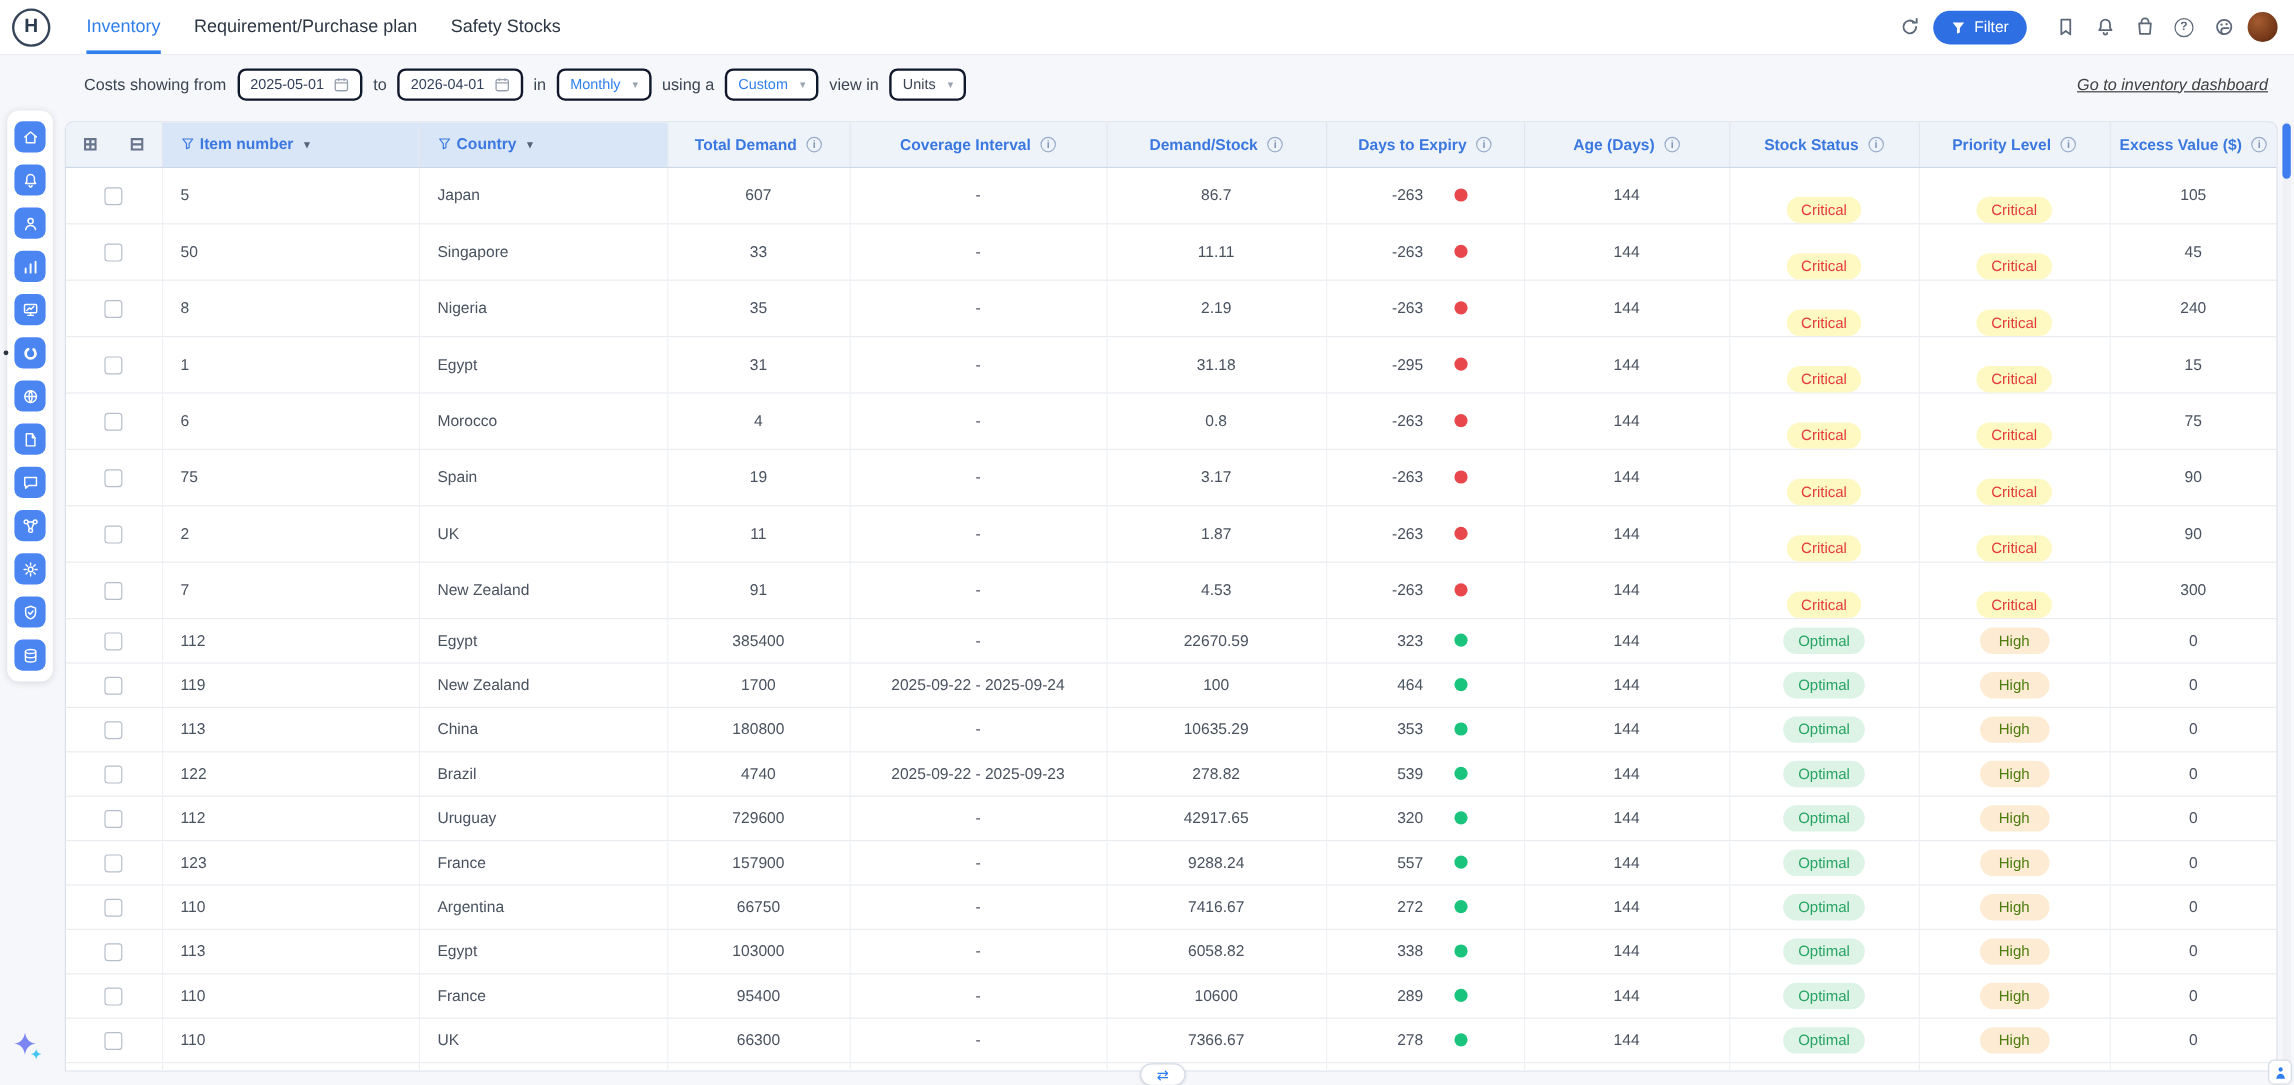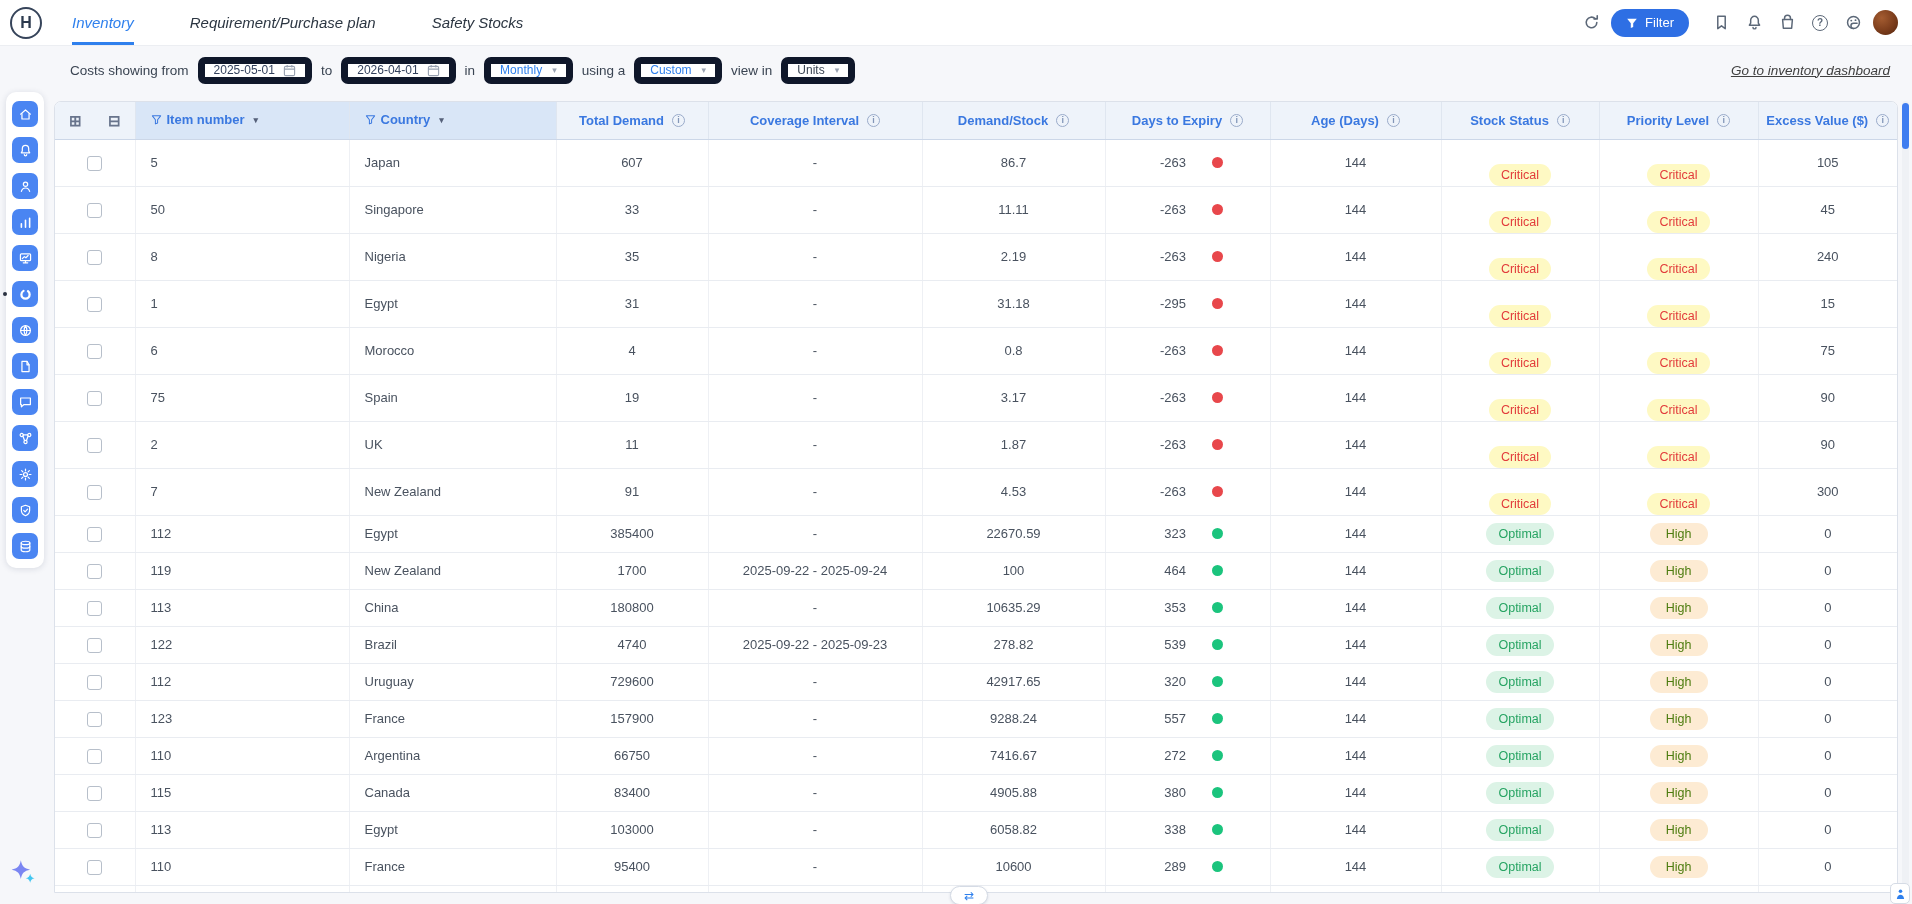--- a/index.html
+++ b/index.html
@@ -4,36 +4,36 @@
 <style>
   html,body{margin:0;padding:0;width:1912px;height:904px;overflow:hidden;background:#f6f7fa;
     font-family:"Liberation Sans",sans-serif;color:#39424f;}
   *{box-sizing:border-box;}
 
   
   .topbar{position:absolute;top:0;left:0;width:1912px;height:46px;background:#fff;
     border-bottom:1px solid #eceef2;display:flex;align-items:center;padding:0 14px 0 10px;z-index:5;}
   .logo{width:32px;height:32px;border-radius:50%;border:2.5px solid #36445a;display:flex;
     align-items:center;justify-content:center;font-weight:bold;font-size:16px;color:#2c3a4e;background:#fff;margin-right:30px;}
-  .tabs{display:flex;gap:56px;height:100%;font-style:italic;}
+  .tabs{display:flex;gap:28px;height:100%;}
   .tab{display:flex;align-items:center;height:100%;font-size:15px;color:#2c3642;cursor:pointer;
     border-bottom:3px solid transparent;padding-top:2px;}
   .tab.active{color:#2f80ed;border-bottom-color:#2f80ed;}
   .top-right{margin-left:auto;display:flex;align-items:center;gap:10px;}
   .tico{display:inline-flex;align-items:center;justify-content:center;width:20px;height:20px;cursor:pointer;}
   .qm{width:16px;height:16px;border:1.5px solid #5c6878;border-radius:50%;display:inline-flex;
     align-items:center;justify-content:center;font-size:10px;color:#5c6878;font-weight:bold;}
   .filter-btn{display:inline-flex;align-items:center;gap:7px;height:28px;padding:0 15px;border:none;
     border-radius:15px;background:#2e6fe4;color:#fff;font-size:13px;font-family:inherit;cursor:pointer;margin-right:12px;}
   .avatar{width:25px;height:25px;border-radius:50%;
     background:radial-gradient(circle at 35% 32%,#a45c31 0%,#7c3d1c 55%,#53250e 100%);cursor:pointer;}
 
   
   .filterbar{position:absolute;top:50px;left:70px;right:22px;height:40px;display:flex;align-items:center;gap:9px;font-size:13.5px;color:#3a4452;}
-  .date,.sel{height:27px;border:7px solid #0f172a;border-radius:7px;background:#fff;display:inline-flex;
+  .date,.sel{height:27px;border:2px solid #0f172a;border-radius:7px;background:#fff;display:inline-flex;
     align-items:center;gap:8px;padding:0 9px;font-size:12px;color:#33415c;cursor:pointer;}
   .sel{gap:6px;}
   .sel .caret{color:#9aa3b2;font-size:9px;}
   .val-blue{color:#2f80ed;}
   .val-dark{color:#3a4452;}
   .dash-link{margin-left:auto;font-size:13.5px;color:#404040;text-decoration:underline;cursor:pointer;font-style:italic;}
 
   
   .side-rail{position:absolute;left:6px;top:92px;width:38px;background:#fff;border-radius:10px;
     box-shadow:0 1px 6px rgba(25,39,80,.14);display:flex;flex-direction:column;align-items:center;
@@ -572,36 +572,20 @@
               <span class="dnum">272</span>
               <span class="dot green"></span>
             </span></td>
           <td class="al-center">144</td>
           <td class="al-center"><span class="badge b-optimal">Optimal</span></td>
           <td class="al-center"><span class="badge b-high">High</span></td>
           <td class="al-center">0</td>
         </tr>
         <tr>
           <td class="al-center"><span class="cb"></span></td>
-          <td class="al-left">115</td>
-          <td class="al-left">Canada</td>
-          <td class="al-center">83400</td>
-          <td class="al-center">-</td>
-          <td class="al-center">4905.88</td>
-          <td class="al-center"><span class="days-wrap">
-              <span class="dnum">380</span>
-              <span class="dot green"></span>
-            </span></td>
-          <td class="al-center">144</td>
-          <td class="al-center"><span class="badge b-optimal">Optimal</span></td>
-          <td class="al-center"><span class="badge b-high">High</span></td>
-          <td class="al-center">0</td>
-        </tr>
-        <tr>
-          <td class="al-center"><span class="cb"></span></td>
           <td class="al-left">113</td>
           <td class="al-left">Egypt</td>
           <td class="al-center">103000</td>
           <td class="al-center">-</td>
           <td class="al-center">6058.82</td>
           <td class="al-center"><span class="days-wrap">
               <span class="dnum">338</span>
               <span class="dot green"></span>
             </span></td>
           <td class="al-center">144</td>

